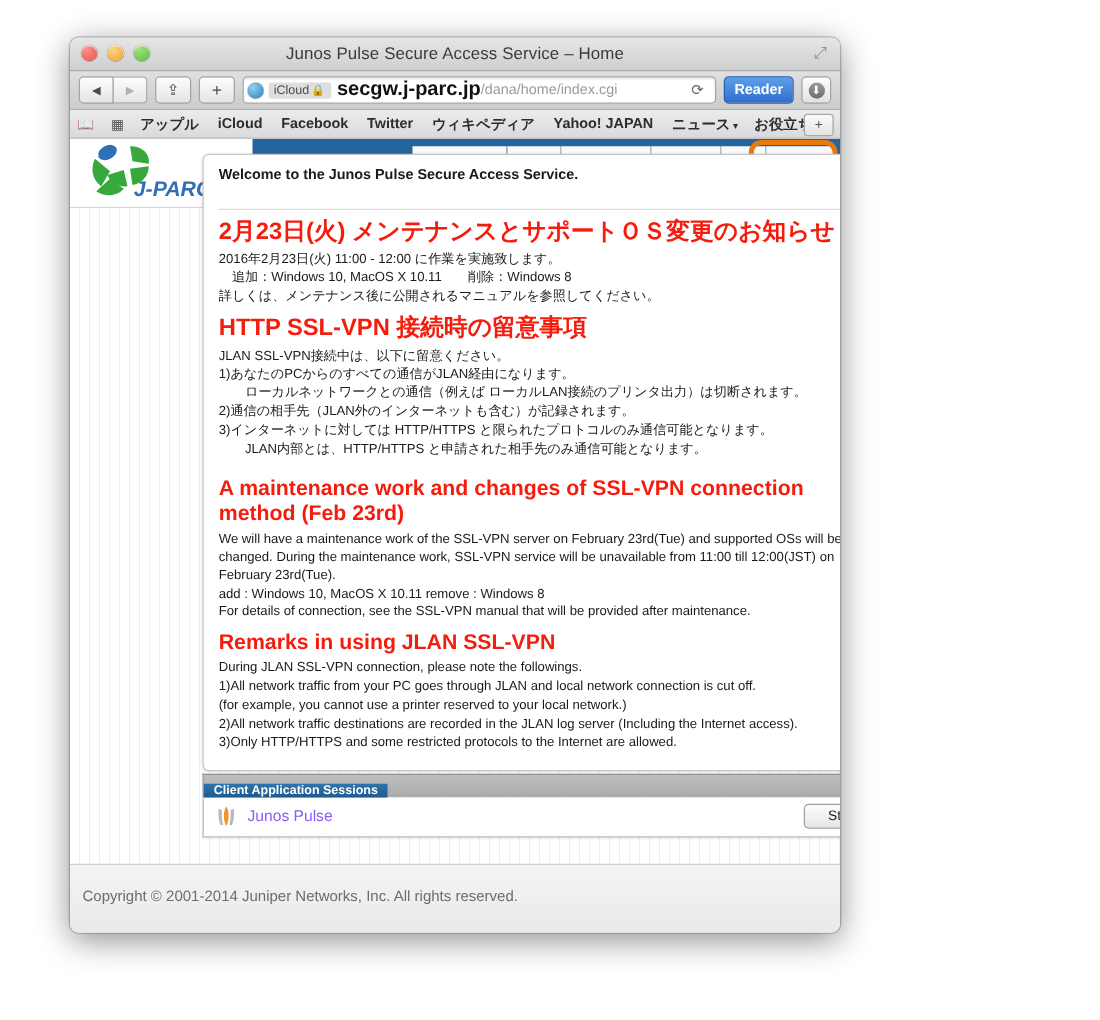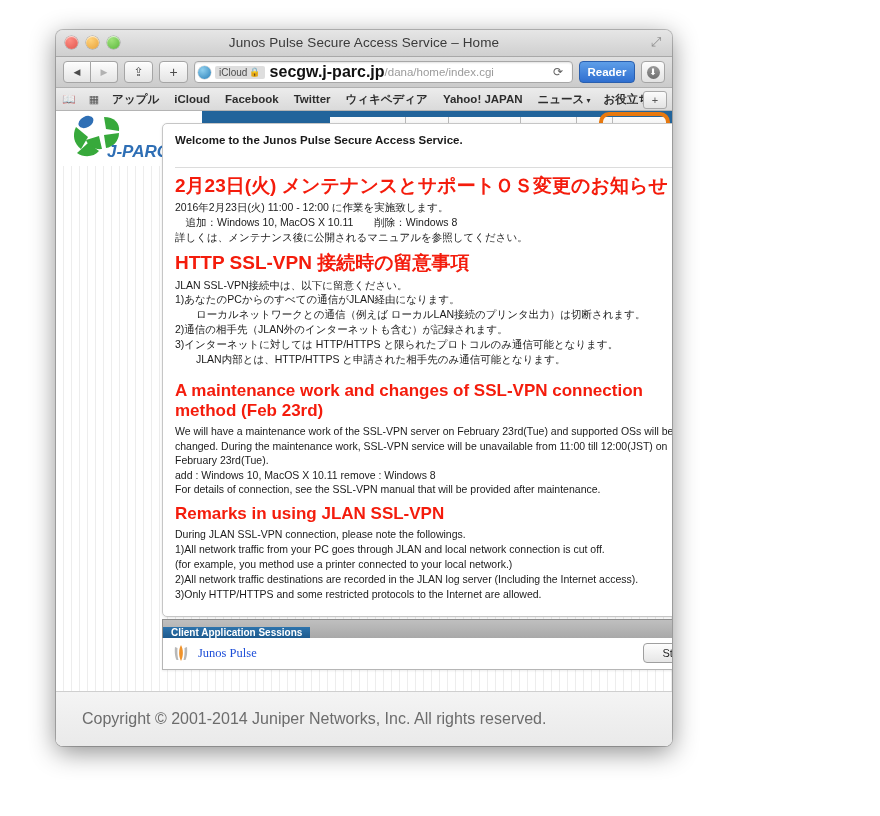--- a/index.html
+++ b/index.html
@@ -261,42 +261,42 @@
   }
   .sessions-body {
     background: #ffffff;
     border: 1px solid #b6b6b6;
     border-top: none;
     padding: 5px 8px 6px 8px;
     display: flex; align-items: center;
     box-shadow: 0 1px 2px rgba(0,0,0,.08);
   }
   .pulse-icon { width: 20px; height: 20px; flex: none; margin-right: 7px; }
-  .pulse-label { font-size: 12.5px; color: #1d4ed8; font-family: Liberation Serif, serif; }
+  .pulse-label { font-size: 12.5px; color: #8b5cf6; }
   .start-btn {
     margin-left: auto;
     min-width: 44px; height: 18px;
     background: linear-gradient(#fdfdfd, #e6e6e6);
     border: 1px solid #9f9f9f; border-radius: 4px;
     font-size: 11px; color: #1f1f1f;
     display: flex; align-items: center; justify-content: center;
     padding: 0 8px;
   }
 
   
   .page-footer {
     position: absolute;
     left: 0; right: 0; bottom: 0;
     height: 56px;
     background: linear-gradient(#f4f4f4, #e9e9e9);
     border-top: 1px solid #cfcfcf;
   }
   .copyright {
-    position: absolute; left: 26px; top: 18px;
-    font-size: 16px; color: #6c6c6c;
+    position: absolute; left: 10px; top: 18px;
+    font-size: 12px; color: #6c6c6c;
   }
 </style>
 </head>
 <body>
 
 <div id="window">
 
   <div class="titlebar">
     <div class="traffic">
       <div class="light close"></div>
@@ -441,21 +441,21 @@
       <div class="gap"></div>
 
       <h1 class="red sm">A maintenance work and changes of SSL-VPN connection method (Feb 23rd)</h1>
       <p class="para">We will have a maintenance work of the SSL-VPN server on February 23rd(Tue) and supported OSs will be changed. During the maintenance work, SSL-VPN service will be unavailable from 11:00 till 12:00(JST) on February 23rd(Tue).</p>
       <p class="body-line">  add : Windows 10, MacOS X 10.11     remove : Windows 8</p>
       <p class="body-line">For details of connection, see the SSL-VPN manual that will be provided after maintenance.</p>
 
       <h1 class="red sm">Remarks in using JLAN SSL-VPN</h1>
       <p class="body-line">During JLAN SSL-VPN connection, please note the followings.</p>
       <p class="body-line">1)All network traffic from your PC goes through JLAN and local network connection is cut off.</p>
-      <p class="body-line">   (for example, you method use a printer connected to your local network.)</p>
+      <p class="body-line">   (for example, you cannot use a printer reserved to your local network.)</p>
       <p class="body-line">2)All network traffic destinations are recorded in the JLAN log server (Including the Internet access).</p>
       <p class="body-line">3)Only HTTP/HTTPS and some restricted protocols to the Internet are allowed.</p>
     </div>
 
     <div class="sessions-panel">
       <div class="sessions-head">
         <div class="sessions-tab">Client Application Sessions</div>
         <div class="grip"></div>
         <div class="sessions-fill"></div>
         <div class="sessions-caret">▼</div>

